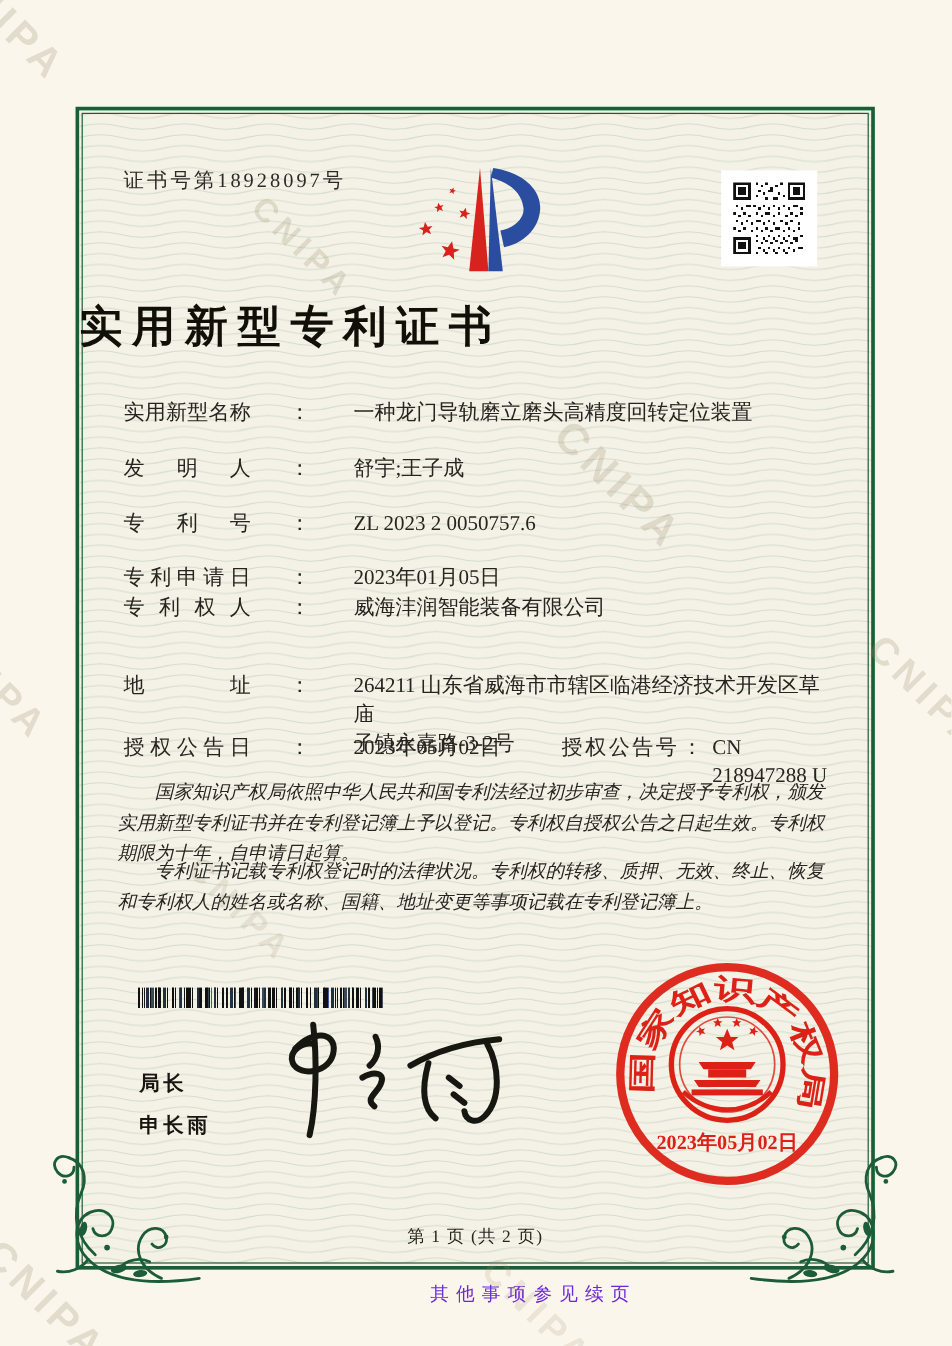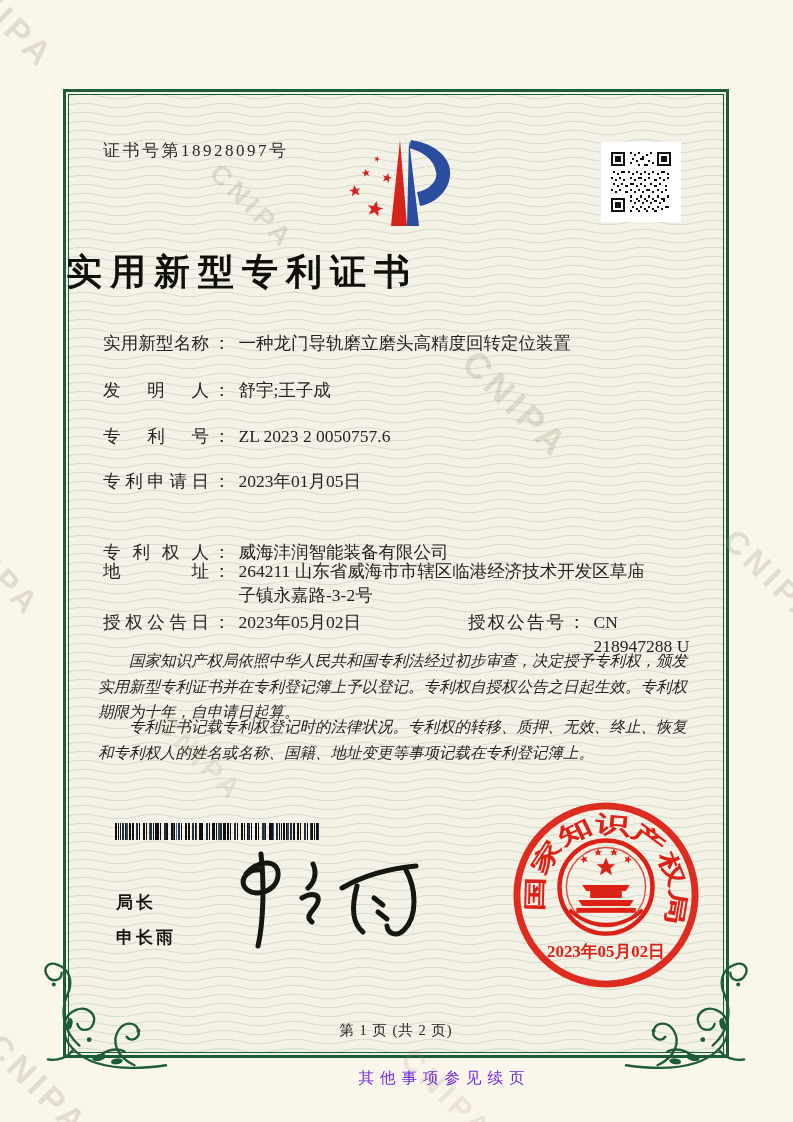--- a/index.html
+++ b/index.html
@@ -16,21 +16,21 @@
   .guilloche{position:absolute;inset:0;z-index:0;}
   .cert > .content{position:absolute;inset:0;z-index:3;}
   .orn{position:absolute;z-index:5;}
   .orn.bl{left:-26px;bottom:-28px;}
   .orn.br{right:-26px;bottom:-28px;transform:scaleX(-1);}
   .cert-no{position:absolute;left:37px;top:47px;font-size:17px;letter-spacing:2.5px;color:#2b2a26;}
   .logo{position:absolute;left:272px;top:36px;}
   .qr{position:absolute;left:535px;top:50px;width:60px;height:60px;background:#ffffff;padding:10px;}
   .title{position:absolute;left:0;top:156px;width:100%;
          font-size:36px;font-weight:bold;letter-spacing:8px;color:#111008;}
-  .row{position:absolute;left:37px;width:596px;display:flex;font-size:17.5px;line-height:24px;}
+  .row{position:absolute;left:37px;width:596px;display:flex;font-size:17.5px;line-height:24px;gap:28px;}
   .lbl{display:inline-block;width:106px;text-align:justify;text-align-last:justify;flex:none;}
   .colon{flex:none;margin:0 8px 0 4px;}
   .val{white-space:pre-line;}
   .pair2{position:absolute;left:325px;top:0;display:flex;margin-left:40px;}
   .pair2 .lbl{width:96px;}
   .para{position:absolute;left:32px;width:600px;font-size:15.5px;line-height:25.5px;
         font-style:italic;text-indent:2em;color:#26241f;}
   .barcode{position:absolute;left:49px;top:731px;width:204px;height:17px;
     background-image:
       repeating-linear-gradient(90deg,#101010 0 2px,transparent 2px 3px,#101010 3px 4px,transparent 4px 7px,#22303d 7px 9px,transparent 9px 10px,#101010 10px 11px,transparent 11px 14px),
@@ -169,21 +169,21 @@
       <div class="row" style="top:332px">
         <span class="lbl">专利号</span>
         <span class="colon">：</span>
         <span class="val">ZL 2023 2 0050757.6</span>
       </div>
       <div class="row" style="top:377px">
         <span class="lbl">专利申请日</span>
         <span class="colon">：</span>
         <span class="val">2023年01月05日</span>
       </div>
-      <div class="row" style="top:448px">
+      <div class="row" style="top:402px">
         <span class="lbl">专利权人</span>
         <span class="colon">：</span>
         <span class="val">威海沣润智能装备有限公司</span>
       </div>
       <div class="row" style="top:467px">
         <span class="lbl">地址</span>
         <span class="colon">：</span>
         <span class="val">264211 山东省威海市市辖区临港经济技术开发区草庙
 子镇永嘉路-3-2号</span>
       </div>

